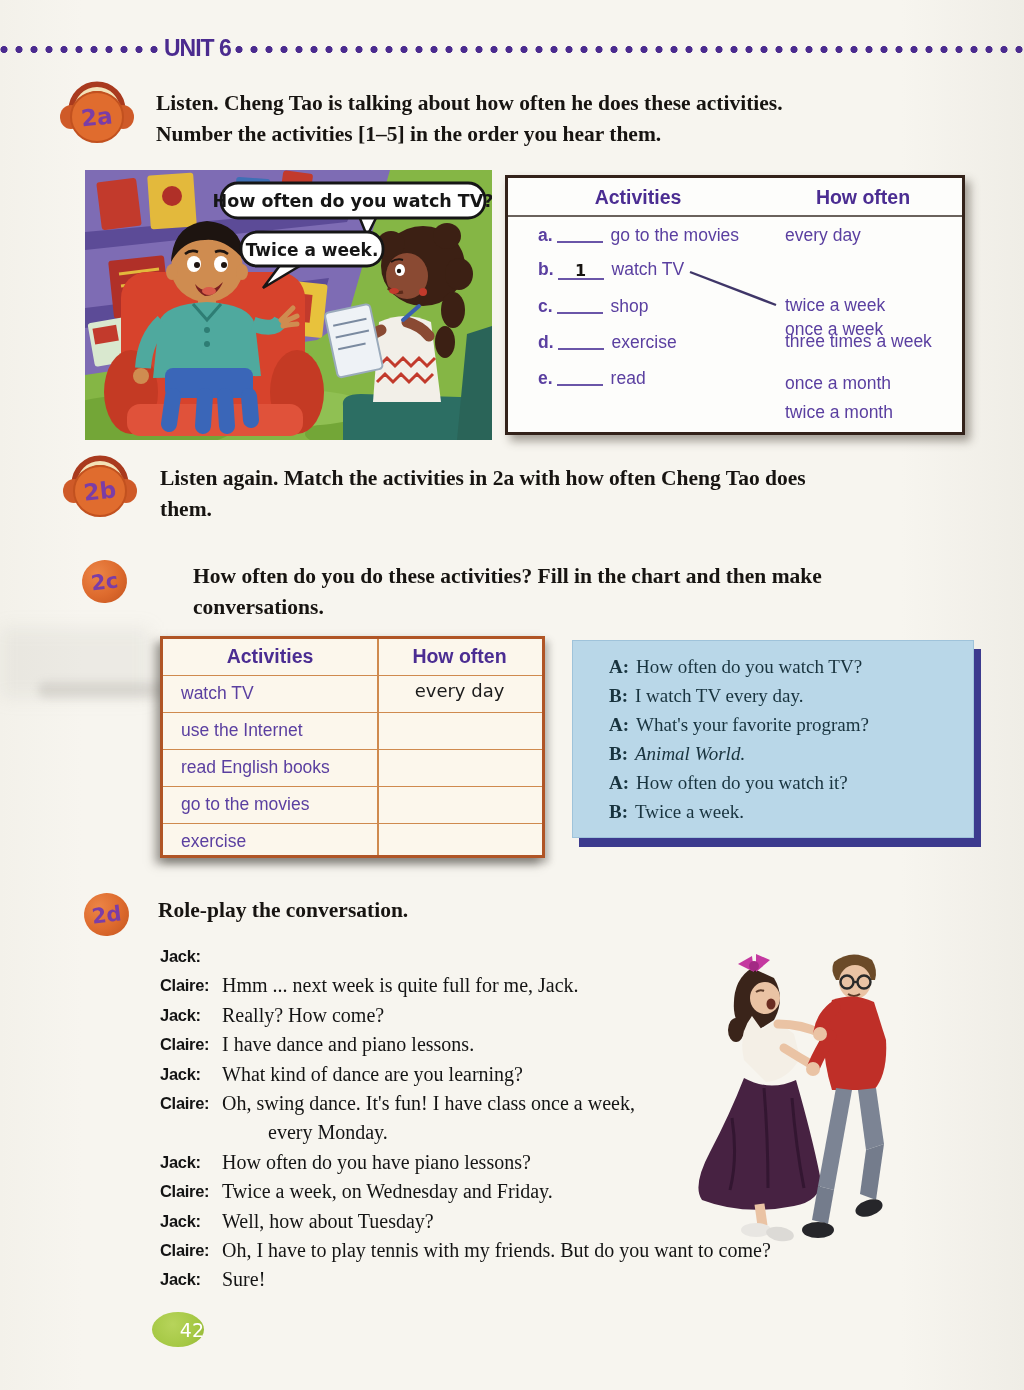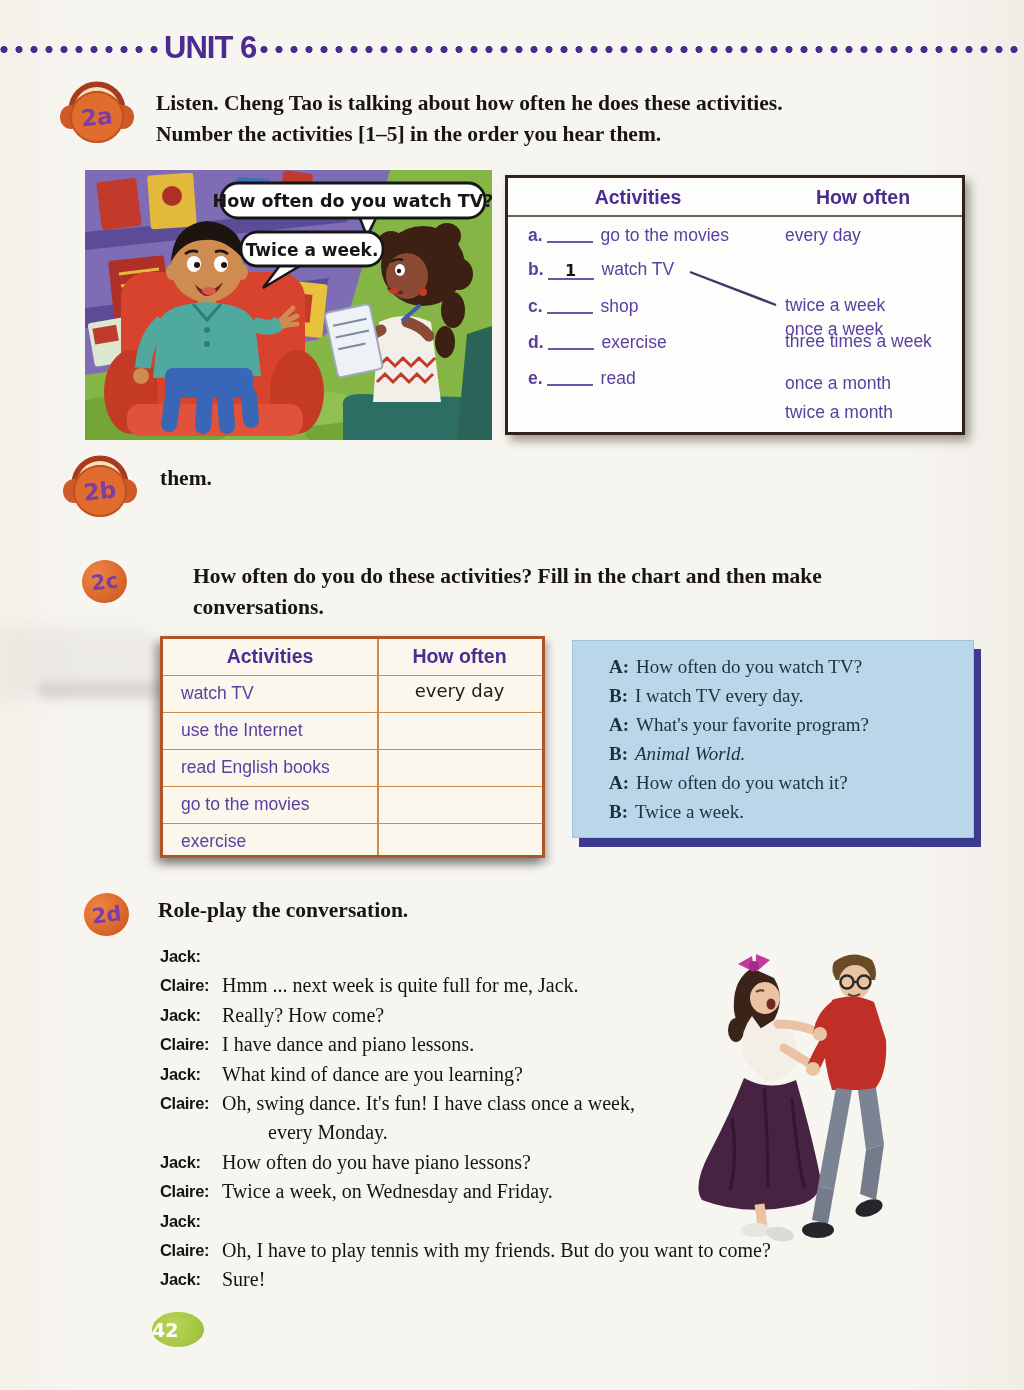--- a/index.html
+++ b/index.html
@@ -11,42 +11,42 @@
     font-family:"Liberation Serif", serif;
     color:#161310;
   }
   
   .unit-header { position:absolute; top:40px; left:0; right:0; height:18px; display:flex; align-items:center; }
   .dots { height:9px; flex:0 0 auto;
     background-image:radial-gradient(circle at 4px 4.5px, #4b2b8f 3.2px, rgba(75,43,143,0) 3.9px);
     background-size:15px 9px; background-repeat:repeat-x; }
   .dots.left { width:162px; }
   .dots.right { flex:1 1 auto; }
-  .unit-title { font-family:"Liberation Sans", sans-serif; font-weight:bold; font-size:31px;
+  .unit-title { font-family:"Liberation Sans", sans-serif; font-weight:bold; font-size:23px;
     letter-spacing:-1px; color:#4b2b8f; padding:0 4px 2px 2px; }
   
   .hp-badge { position:absolute; width:76px; height:70px; }
   .round-badge { position:absolute; width:45px; height:43px; border-radius:50%;
     background:radial-gradient(circle at 35% 30%, #ec8546, #dd6a2d 55%, #c2531f 100%);
     display:flex; align-items:center; justify-content:center;
     font-family:"DejaVu Sans", sans-serif; font-weight:bold; font-size:21px; color:#7b3da6;
     transform:rotate(-7deg); }
   
   .instr { position:absolute; font-weight:bold; font-size:21.5px; line-height:31px; color:#171411; width:820px; }
   
   .cartoon { position:absolute; left:85px; top:170px; width:407px; height:270px; }
   
   .t2a { position:absolute; left:505px; top:175px; width:460px; height:260px;
     background:#fdfdfb; border:3px solid #33221a; box-shadow:5px 6px 9px rgba(60,50,40,.45);
     font-family:"Liberation Sans", sans-serif; color:#5a3fa0; }
   .t2a .hdr { position:absolute; top:8px; font-weight:bold; font-size:19.5px; color:#4b2d92; }
   .t2a .hdr.c1 { left:0; width:260px; text-align:center; }
   .t2a .hdr.c2 { left:260px; width:190px; text-align:center; }
   .t2a .hdr-rule { position:absolute; top:37px; left:0; right:0; height:2px; background:#6a625c; }
-  .t2a .item { position:absolute; left:20px; width:260px; font-size:17.5px; white-space:nowrap; }
+  .t2a .item { position:absolute; left:30px; width:260px; font-size:17.5px; white-space:nowrap; }
   .t2a .letter { font-weight:bold; margin-right:4px; }
   .t2a .blank { display:inline-block; width:46px; border-bottom:2.5px solid #6a55a8;
     text-align:center; margin-right:8px; height:19px; vertical-align:-2px; }
   .t2a .num { font-family:"DejaVu Sans", sans-serif; font-weight:bold; color:#171411;
     font-size:16px; position:relative; top:-1px; }
   .t2a .freq { position:absolute; left:277px; font-size:17.5px; white-space:nowrap; }
   .t2a svg.match { position:absolute; left:0; top:0; width:460px; height:260px; pointer-events:none; }
   
   .t2c { position:absolute; left:160px; top:636px; width:385px; height:222px;
     background:#fcf7ec; border:3px solid #b05526;
@@ -75,22 +75,22 @@
   .rp-line { display:flex; align-items:flex-start; }
   .rp-line .sp { flex:0 0 62px; font-family:"Liberation Sans", sans-serif; font-weight:bold;
     font-size:16.5px; letter-spacing:-0.3px; line-height:29.4px; color:#141414; }
   .rp-line .tx { font-size:20px; line-height:29.4px; color:#141414; }
   .rp-line.narrow .tx { max-width:462px; padding-left:46px; text-indent:-46px; }
   
   .dance { position:absolute; left:672px; top:938px; width:250px; height:310px; z-index:1; }
   
   .page-num { position:absolute; left:152px; top:1312px; width:52px; height:35px;
     background:radial-gradient(circle at 40% 35%, #b7d45b, #a5c844 60%, #93b534 100%);
-    border-radius:50%; display:flex; align-items:center; justify-content:flex-start;
-    font-family:"DejaVu Sans", sans-serif; font-weight:bold; font-size:19px; color:#ffffff; }
+    border-radius:50%; display:flex; align-items:center; justify-content:flex-end;
+    font-family:"DejaVu Sans", sans-serif; font-weight:normal; font-size:19px; color:#ffffff; }
   
   .smudge { position:absolute; left:38px; top:682px; width:390px; height:16px;
     background:rgba(120,118,112,.18); filter:blur(4px); border-radius:8px; }
   .smudge2 { position:absolute; left:0px; top:628px; width:150px; height:70px;
     background:rgba(160,158,150,.12); filter:blur(9px); }
   svg text { font-family:"DejaVu Sans", sans-serif; }
 </style>
 </head>
 <body>
 
@@ -250,20 +250,21 @@
     <svg viewBox="0 0 76 70" width="76" height="70">
       <path d="M15,36 A23,23 0 0 1 61,36" stroke="#a93a1e" stroke-width="11" fill="none"></path>
       <path d="M17,36 A21,21 0 0 1 59,36" stroke="#f3e2b8" stroke-width="4" fill="none"></path>
       <ellipse cx="12" cy="43" rx="11" ry="12" fill="#cf5a28"></ellipse>
       <ellipse cx="64" cy="43" rx="11" ry="12" fill="#cf5a28"></ellipse>
       <ellipse cx="38" cy="43" rx="26" ry="25" fill="#e06c2e" stroke="#c2511f" stroke-width="2"></ellipse>
       <text x="38" y="51" text-anchor="middle" font-size="23" font-weight="bold" fill="#7b3da6" transform="rotate(-6 38 45)">2b</text>
     </svg>
   </div>
   <div class="instr" style="left:160px; top:463px;">
+    <div>Listen again. Match the activities in 2a with how often Cheng Tao does</div>
     <div>them.</div>
   </div>
 
   <div class="round-badge" style="left:82px; top:560px;">
       <span>2c</span>
     </div>
   <div class="instr" style="left:160px; top:561px;margin-left:33px;">
     <div>How often do you do these activities? Fill in the chart and then make</div>
     <div>conversations.</div>
   </div>
@@ -340,20 +341,21 @@
     <div class="rp-line">
         <span class="sp">Jack:</span>
         <span class="tx">How often do you have piano lessons?</span>
       </div>
     <div class="rp-line">
         <span class="sp">Claire:</span>
         <span class="tx">Twice a week, on Wednesday and Friday.</span>
       </div>
     <div class="rp-line">
         <span class="sp">Jack:</span>
+        <span class="tx">Well, how about Tuesday?</span>
       </div>
     <div class="rp-line">
         <span class="sp">Claire:</span>
         <span class="tx">Oh, I have to play tennis with my friends. But do you want to come?</span>
       </div>
     <div class="rp-line">
         <span class="sp">Jack:</span>
         <span class="tx">Sure!</span>
       </div>
   </div>

